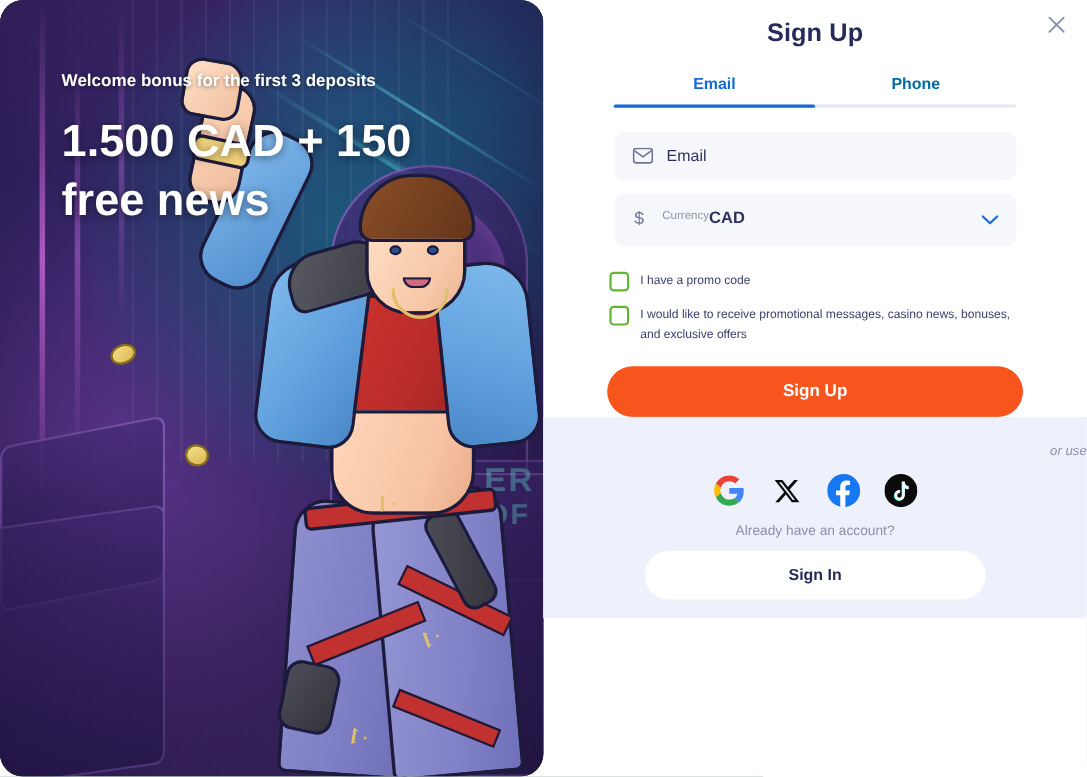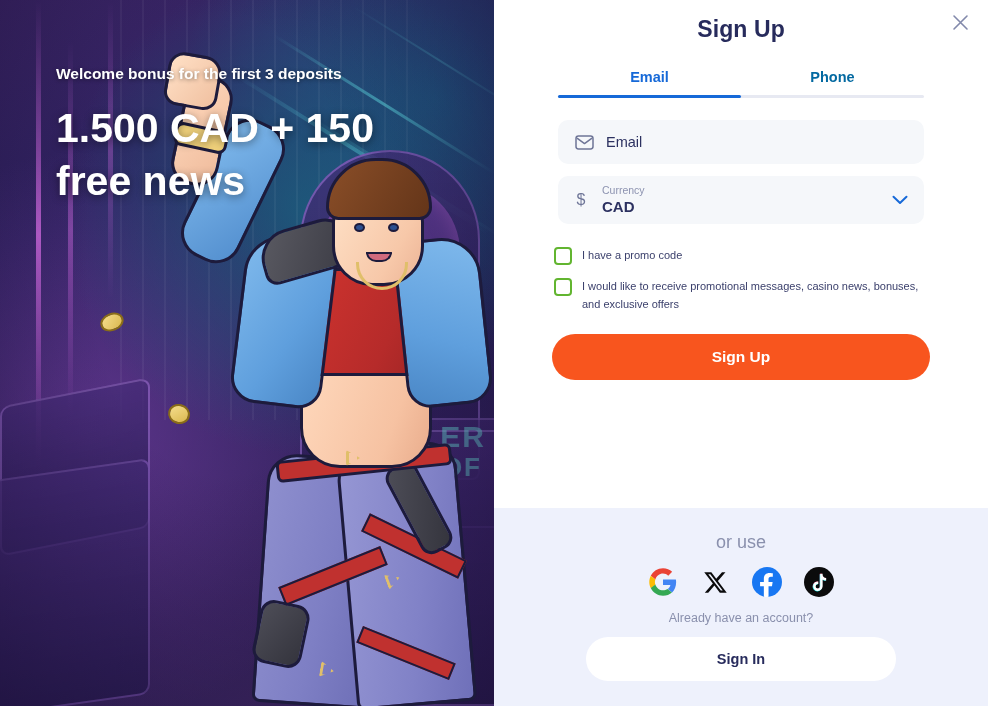--- a/index.html
+++ b/index.html
@@ -11,20 +11,21 @@
   }
   .app { position: relative; width: 988px; height: 706px; display: flex; }
 
   
   .promo {
     position: relative;
     width: 494px; height: 706px;
     overflow: hidden;
     background: #14532d;
     flex: 0 0 494px;
+    border-radius: 21px;
   }
   .promo-bg { position: absolute; inset: 0; }
   .promo-bg .sky {
     position: absolute; inset: 0;
     background:
       radial-gradient(circle at 62% 30%, rgba(26,100,128,0.75) 0%, rgba(26,100,128,0) 42%),
       radial-gradient(circle at 88% 14%, rgba(0,196,208,0.28) 0%, rgba(0,196,208,0) 34%),
       radial-gradient(circle at 18% 62%, rgba(136,70,180,0.55) 0%, rgba(136,70,180,0) 48%),
       linear-gradient(160deg, #3b2566 0%, #2e2260 28%, #2a2059 55%, #36235e 78%, #4a2f6e 100%);
   }
@@ -145,21 +146,21 @@
   .bk3 { left: 170px; bottom: 28px; transform: rotate(10deg); }
 
   
   .promo-copy { position:absolute; left: 56px; top: 64px; width: 400px; z-index: 5; }
   .promo-kicker { color:#ffffff; font-size: 15.5px; font-weight: 700; line-height:1.3;
     text-shadow: 0 1px 4px rgba(0,0,0,.45); }
   .promo-head { margin-top: 18px; color:#ffffff; font-size: 41px; font-weight: 700;
     line-height: 1.28; text-shadow: 0 2px 8px rgba(0,0,0,.45); }
 
   
-  .modal { position: relative; width: 494px; height: 706px; background:#ffffff;
+  .modal { position: relative; width: 494px; height: 562px; background:#ffffff;
     display:flex; flex-direction:column; flex: 0 0 494px; }
   .close-btn { position:absolute; right: 12px; top: 6px; width: 32px; height: 32px;
     display:flex; align-items:center; justify-content:center; cursor:pointer;
     color:#8289ab; }
   .modal-title { text-align:center; margin-top: 16px; font-size: 23px; font-weight: 700;
     color:#272b5c; letter-spacing:.1px; }
 
   .tabs { margin: 26px 64px 0 64px; display:flex; position:relative; }
   .tab { flex:1; text-align:center; padding-bottom: 10px; font-size: 14.5px; font-weight: 700;
     cursor:pointer; color:#0369a1; }
@@ -169,39 +170,39 @@
     background:#1669d8; border-radius:2px; }
 
   .form { padding: 22px 64px 0 64px; }
   .field { position:relative; display:flex; align-items:center; height: 44px;
     background:#f5f7fa; border-radius: 10px; padding: 0 16px; margin-bottom: 12px; cursor:text; }
   .field .ic { width: 20px; height: 20px; margin-right: 12px; color:#6e7597; flex:0 0 20px;
     display:flex; align-items:center; justify-content:center; }
   .field .ph { font-size: 14.5px; color:#2c3160; font-weight: 400; }
   .field.select { height: 48px; cursor:pointer; }
   .sym { font-size: 16px; color:#6e7597; margin-right: 14px; width: 14px; text-align:center; }
-  .sel-wrap { display:flex; flex-direction:column; justify-content:center; line-height:1.1; }
+  .sel-wrap { display:flex; flex-direction:row; justify-content:center; line-height:1.1; }
   .sel-label { font-size: 10.5px; color:#8d93b0; margin-bottom: 2px; }
   .sel-value { font-size: 15px; color:#2c3160; font-weight: 700; }
   .chev { margin-left:auto; color:#1669d8; display:flex; align-items:center; }
 
   .checks { padding: 10px 58px 0 60px; }
   .check-row { display:flex; align-items:flex-start; margin-bottom: 12px; cursor:pointer; }
   .box { flex:0 0 18px; width:18px; height:18px; border:2px solid #62b530; border-radius:4px;
     background:#fff; margin-right: 10px; margin-top: 1px; }
   .ctxt { font-size: 11px; color:#3a3f6b; line-height: 1.62; padding-top:1px; }
   .ctxt a { color:#2a6fd6; text-decoration:none; }
 
   .submit-wrap { padding: 8px 58px 0 58px; }
   .submit { width:100%; height: 46px; border:none; border-radius: 26px; cursor:pointer;
     background:#f8551e; color:#ffffff; font-size: 15.5px; font-weight: 700;
     font-family:"Liberation Sans", sans-serif; }
 
   .footer { margin-top: auto; background:#eef1fc; padding: 24px 0 0 0; height: 198px; }
-  .or-use { text-align:center; font-size: 18px; color:#8a90ad; }
+  .or-use { text-align:right; font-size: 12px; color:#8a90ad;font-style:italic; }
   .socials { display:flex; justify-content:center; gap: 22px; margin-top: 14px; }
   .soc { width: 30px; height: 30px; border-radius: 50%; cursor:pointer;
     display:flex; align-items:center; justify-content:center; }
   .already { text-align:center; font-size: 12.5px; color:#8a90ad; margin-top: 14px; }
   .signin-wrap { padding: 12px 92px 0 92px; }
   .signin { width:100%; height: 44px; border:none; border-radius: 24px; cursor:pointer;
     background:#ffffff; color:#272b5c; font-size: 14.5px; font-weight: 700;
     font-family:"Liberation Sans", sans-serif; }
 </style>
 </head>

